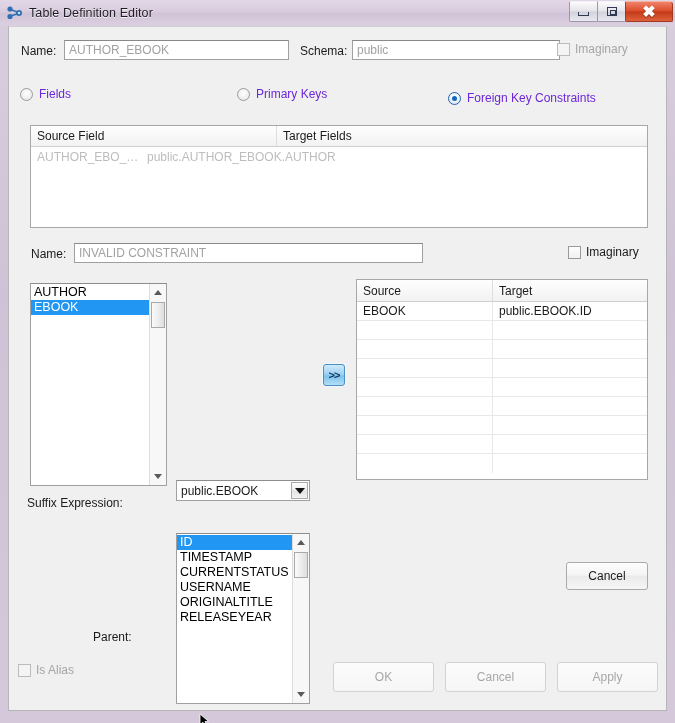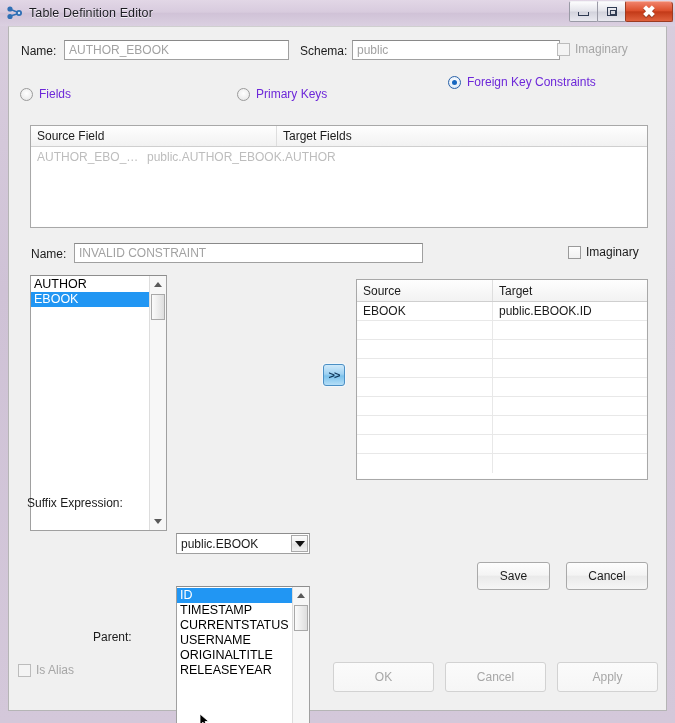--- a/index.html
+++ b/index.html
@@ -291,21 +291,21 @@
     </div>
 
     <div class="row radio-wrap" style="left:11px; top:60px;">
       <span class="radio"></span>
       <span class="radio-label">Fields</span>
     </div>
     <div class="row radio-wrap" style="left:228px; top:60px;">
       <span class="radio"></span>
       <span class="radio-label">Primary Keys</span>
     </div>
-    <div class="row radio-wrap" style="left:439px; top:48px;">
+    <div class="row radio-wrap" style="left:439px; top:64px;">
       <span class="radio checked"></span>
       <span class="radio-label">Foreign Key Constraints</span>
     </div>
 
     <div class="tbl-outer row" style="left:21px; top:98px; width:618px; height:103px;">
       <div class="tbl-head">
         <div class="th" style="width:246px;">Source Field</div>
         <div class="th" style="width:245px; border-right:none;">Target Fields</div>
       </div>
       <div class="tbl-body">
@@ -319,21 +319,21 @@
     <div class="row" style="left:22px; top:220px;">
       <label class="fld">Name:</label>
     </div>
     <div class="textin dim row" style="left:65px; top:216px; width:349px;">INVALID CONSTRAINT</div>
 
     <div class="row" style="left:559px; top:218px; display:flex; align-items:center;">
       <span class="cbox"></span>
       <span class="cb-label">Imaginary</span>
     </div>
 
-    <div class="listbox row" style="left:21px; top:248px; width:137px; height:256px;">
+    <div class="listbox row" style="left:21px; top:256px; width:137px; height:203px;">
       <div class="lb-items">
         <div class="lb-item">AUTHOR</div>
         <div class="lb-item sel">EBOOK</div>
       </div>
       <div class="vscroll">
         <div class="sb-arrow up">
             <div class="tri-up"></div>
           </div>
         <div class="sb-thumb" style="top:18px;"></div>
         <div class="sb-arrow down">
@@ -415,23 +415,20 @@
           <div class="gc" style="width:136px;"></div>
           <div class="gc last" style="width:154px;"></div>
         </div>
       </div>
     </div>
 
     <div class="row" style="left:18px; top:469px;">
       <label class="fld">Suffix Expression:</label>
     </div>
 
-    <div class="btn row" style="left:468px; top:535px; width:73px; height:28px;">
-      <span>Save</span>
-    </div>
     <div class="btn row" style="left:557px; top:535px; width:82px; height:28px;">
       <span>Cancel</span>
     </div>
 
     <div class="row" style="left:9px; top:636px; display:flex; align-items:center;">
       <span class="cbox disabled"></span>
       <span class="cb-label disabled">Is Alias</span>
     </div>
     <div class="row" style="left:84px; top:603px;">
       <label class="fld">Parent:</label>

